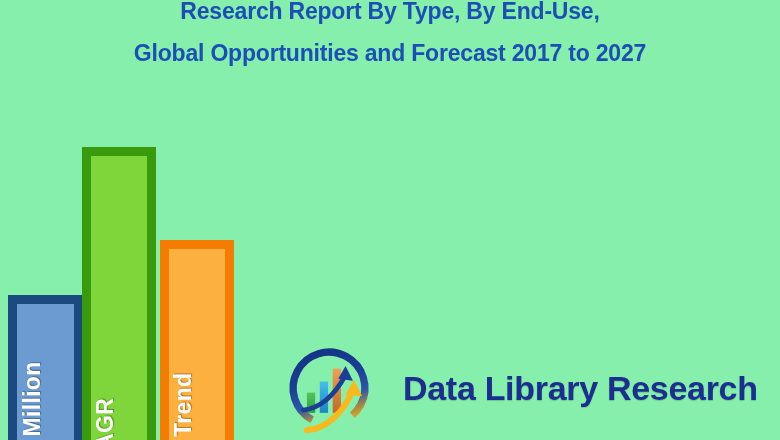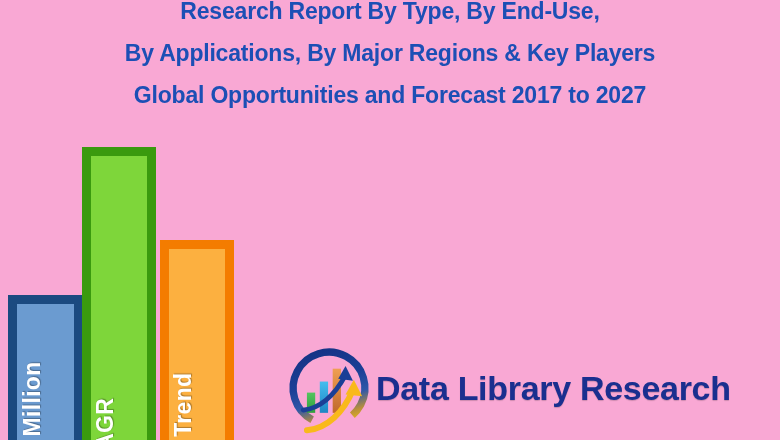--- a/index.html
+++ b/index.html
@@ -7,21 +7,21 @@
     padding: 0;
     background: #ffffff;
   }
   body {
     font-family: "Liberation Sans", sans-serif;
   }
   #page {
     position: relative;
     width: 780px;
     height: 440px;
-    background: #f9a8d4;
+    background: #86efac;
     overflow: hidden;
   }
 
   
   .headline {
     position: absolute;
     left: 0;
     top: -10px;
     width: 780px;
     text-align: center;
@@ -97,38 +97,37 @@
     height: 100px;
     display: flex;
     align-items: center;
   }
   .logo-mark {
     width: 92px;
     height: 92px;
     flex: 0 0 92px;
   }
   .logo-text {
-    margin-left: 1px;
+    margin-left: 28px;
     color: #1a2f8f;
     font-family: "Liberation Sans", sans-serif;
     font-weight: bold;
     font-size: 34px;
     letter-spacing: -0.3px;
     white-space: nowrap;
     text-shadow: 0px 1px 1px rgba(0,0,0,0.18);
   }
 </style>
 </head>
 <body>
 
 <div id="page">
 
   <div class="headline">
     <span class="headline-line">Research Report By Type, By End-Use,</span>
-    <span class="headline-line">By Applications, By Major Regions &amp; Key Players</span>
     <span class="headline-line">Global Opportunities and Forecast 2017 to 2027</span>
   </div>
 
   <div class="chart">
 
     <div class="bar" id="bar-usd">
       <div class="bar-inner">
         <div class="bar-label-wrap">
           <span class="bar-label">USD XX Million</span>
         </div>

